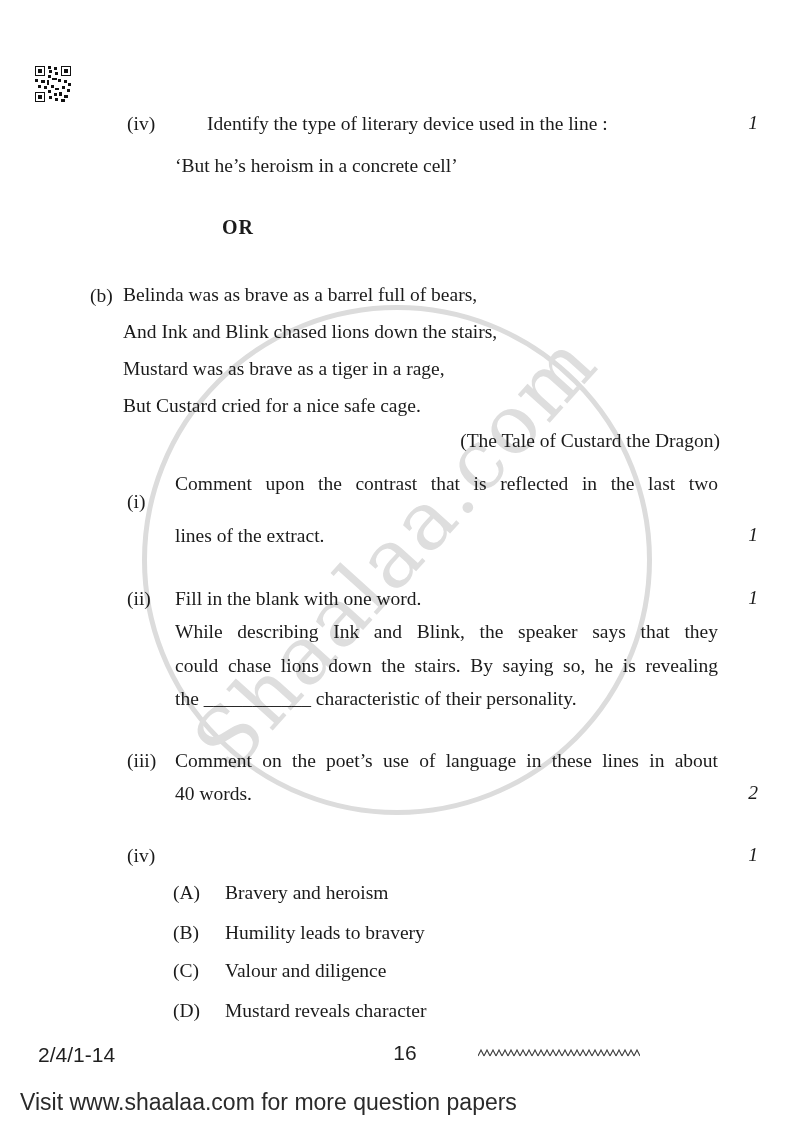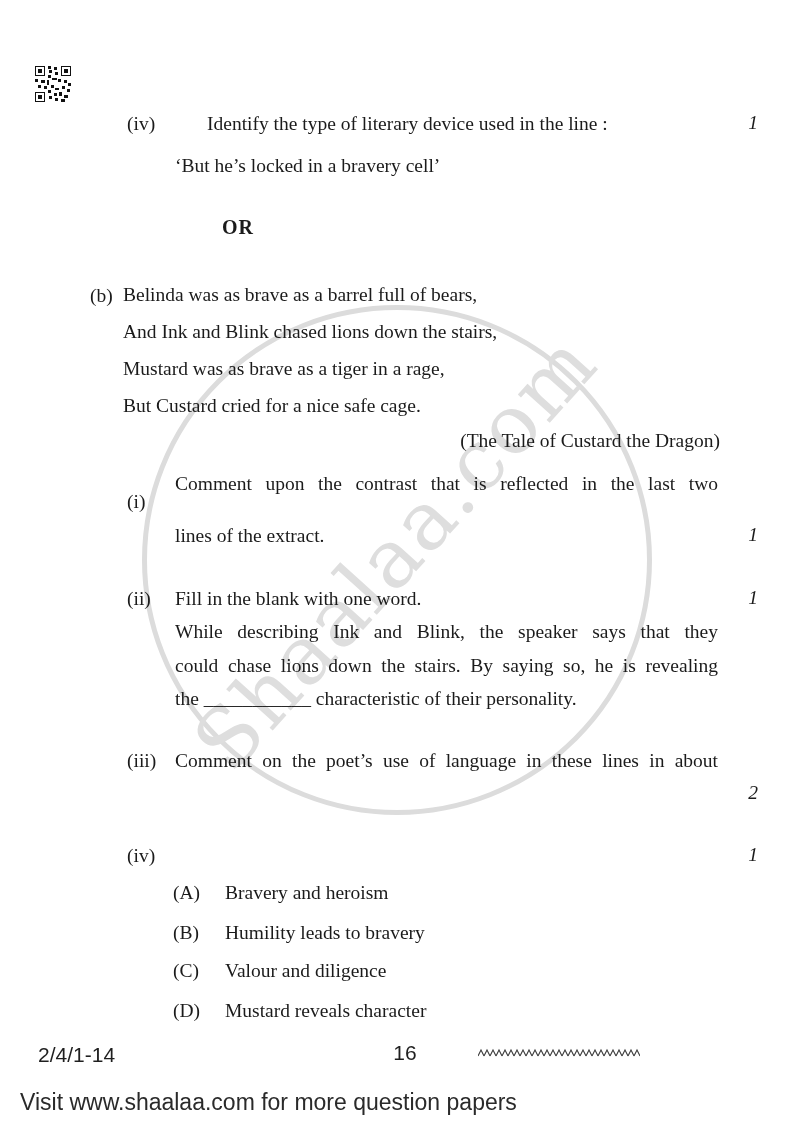--- a/index.html
+++ b/index.html
@@ -106,21 +106,21 @@
       <rect x="20" y="20" width="3" height="2"></rect>
         <rect x="10" y="21" width="2" height="2"></rect>
         <rect x="14" y="22" width="2" height="2"></rect>
       <rect x="18" y="23" width="3" height="2"></rect>
     </g>
   </svg>
 
   <div class="abs qnum body-text" style="top:112px;">(iv)</div>
   <div class="abs qtext body-text" style="top:112px;margin-left:32px;">Identify the type of literary device used in the line :</div>
   <div class="abs marks" style="top:112px;">1</div>
-  <div class="abs qtext body-text" style="top:154px;">‘But he’s locked in a bravery cell’</div>
+  <div class="abs qtext body-text" style="top:154px;">‘But he’s heroism in a concrete cell’</div>
 
   <div class="abs or-sep" style="left:222px;top:216px;">OR</div>
 
   <div class="abs body-text" style="left:90px;top:284px;">(b)</div>
   <div class="abs poem-line" style="top:284px;">Belinda was as brave as a barrel full of bears,</div>
   <div class="abs poem-line" style="top:321px;">And Ink and Blink chased lions down the stairs,</div>
   <div class="abs poem-line" style="top:395px;">But Custard cried for a nice safe cage.</div>
   <div class="abs poem-line" style="top:358px;">Mustard was as brave as a tiger in a rage,</div>
   <div class="abs attribution" style="top:430px;">(The Tale of Custard the Dragon)</div>
 
@@ -131,20 +131,21 @@
 
   <div class="abs qnum body-text" style="top:587px;">(ii)</div>
   <div class="abs qtext body-text" style="top:587px;">Fill in the blank with one word.</div>
   <div class="abs marks" style="top:587px;">1</div>
   <div class="abs qtext body-text stretch" style="top:620px;">While describing Ink and Blink, the speaker says that they</div>
   <div class="abs qtext body-text stretch" style="top:654px;">could chase lions down the stairs. By saying so, he is revealing</div>
   <div class="abs qtext body-text" style="top:687px;">the ___________ characteristic of their personality.</div>
 
   <div class="abs qnum body-text" style="top:749px;">(iii)</div>
   <div class="abs qtext body-text stretch" style="top:749px;">Comment on the poet’s use of language in these lines in about</div>
+  <div class="abs qtext body-text" style="top:782px;">40 words.</div>
   <div class="abs marks" style="top:782px;">2</div>
 
   <div class="abs qnum body-text" style="top:844px;">(iv)</div>
   <div class="abs marks" style="top:844px;">1</div>
 
   <div class="abs opt-label" style="top:882px;">(A)</div>
   <div class="abs opt-text" style="top:882px;">Bravery and heroism</div>
   <div class="abs opt-label" style="top:922px;">(B)</div>
   <div class="abs opt-text" style="top:922px;">Humility leads to bravery</div>
   <div class="abs opt-label" style="top:960px;">(C)</div>

